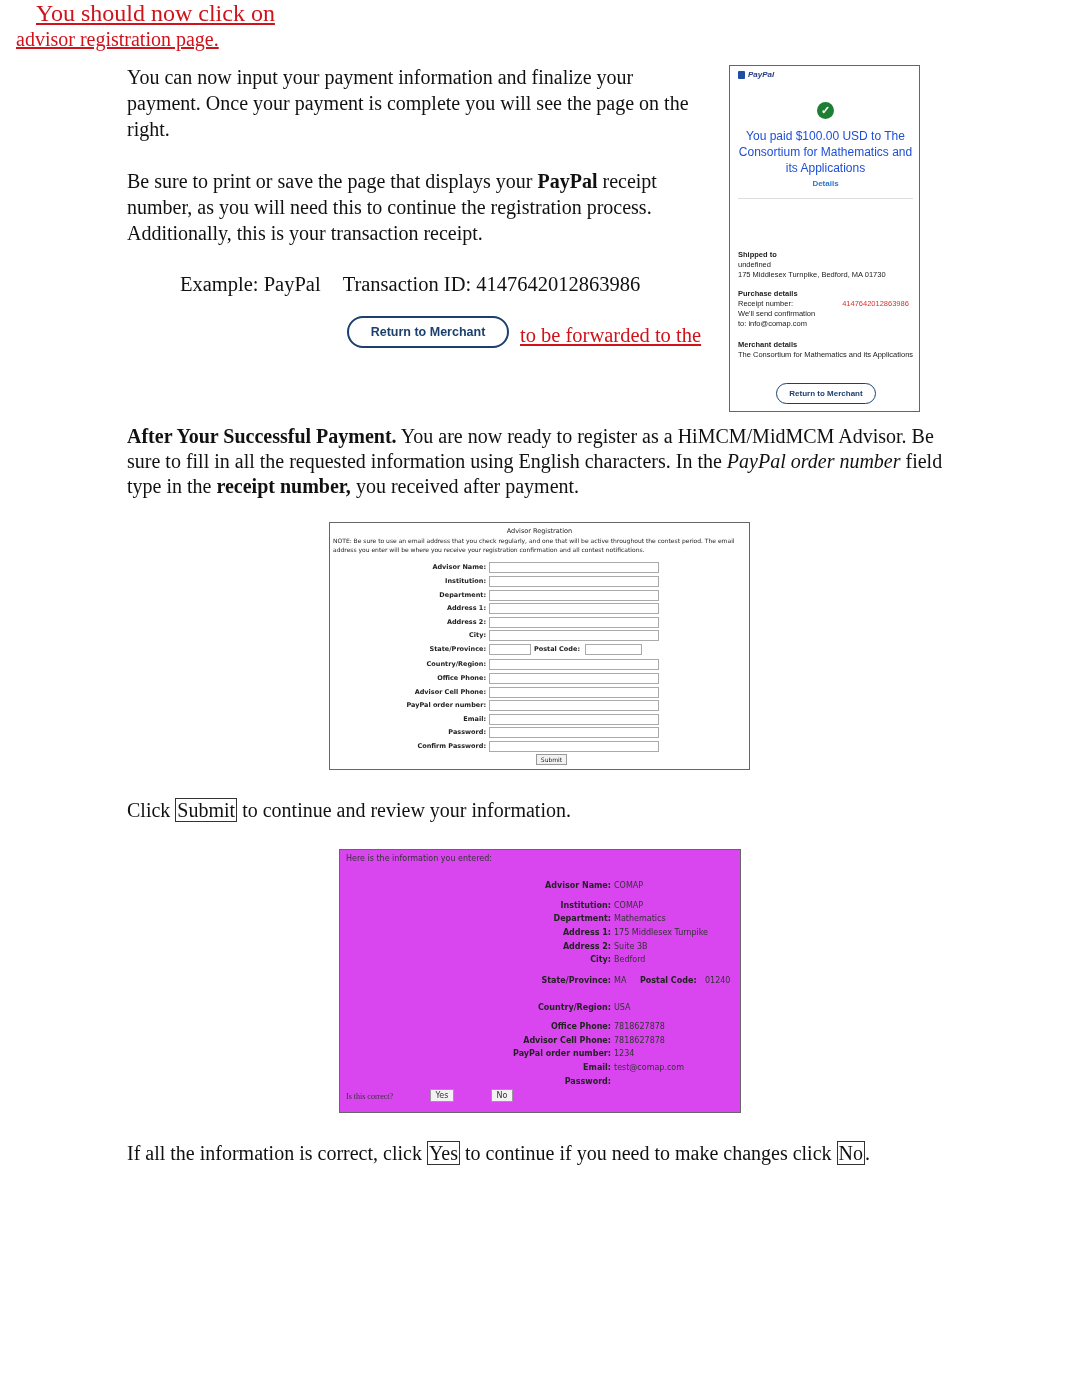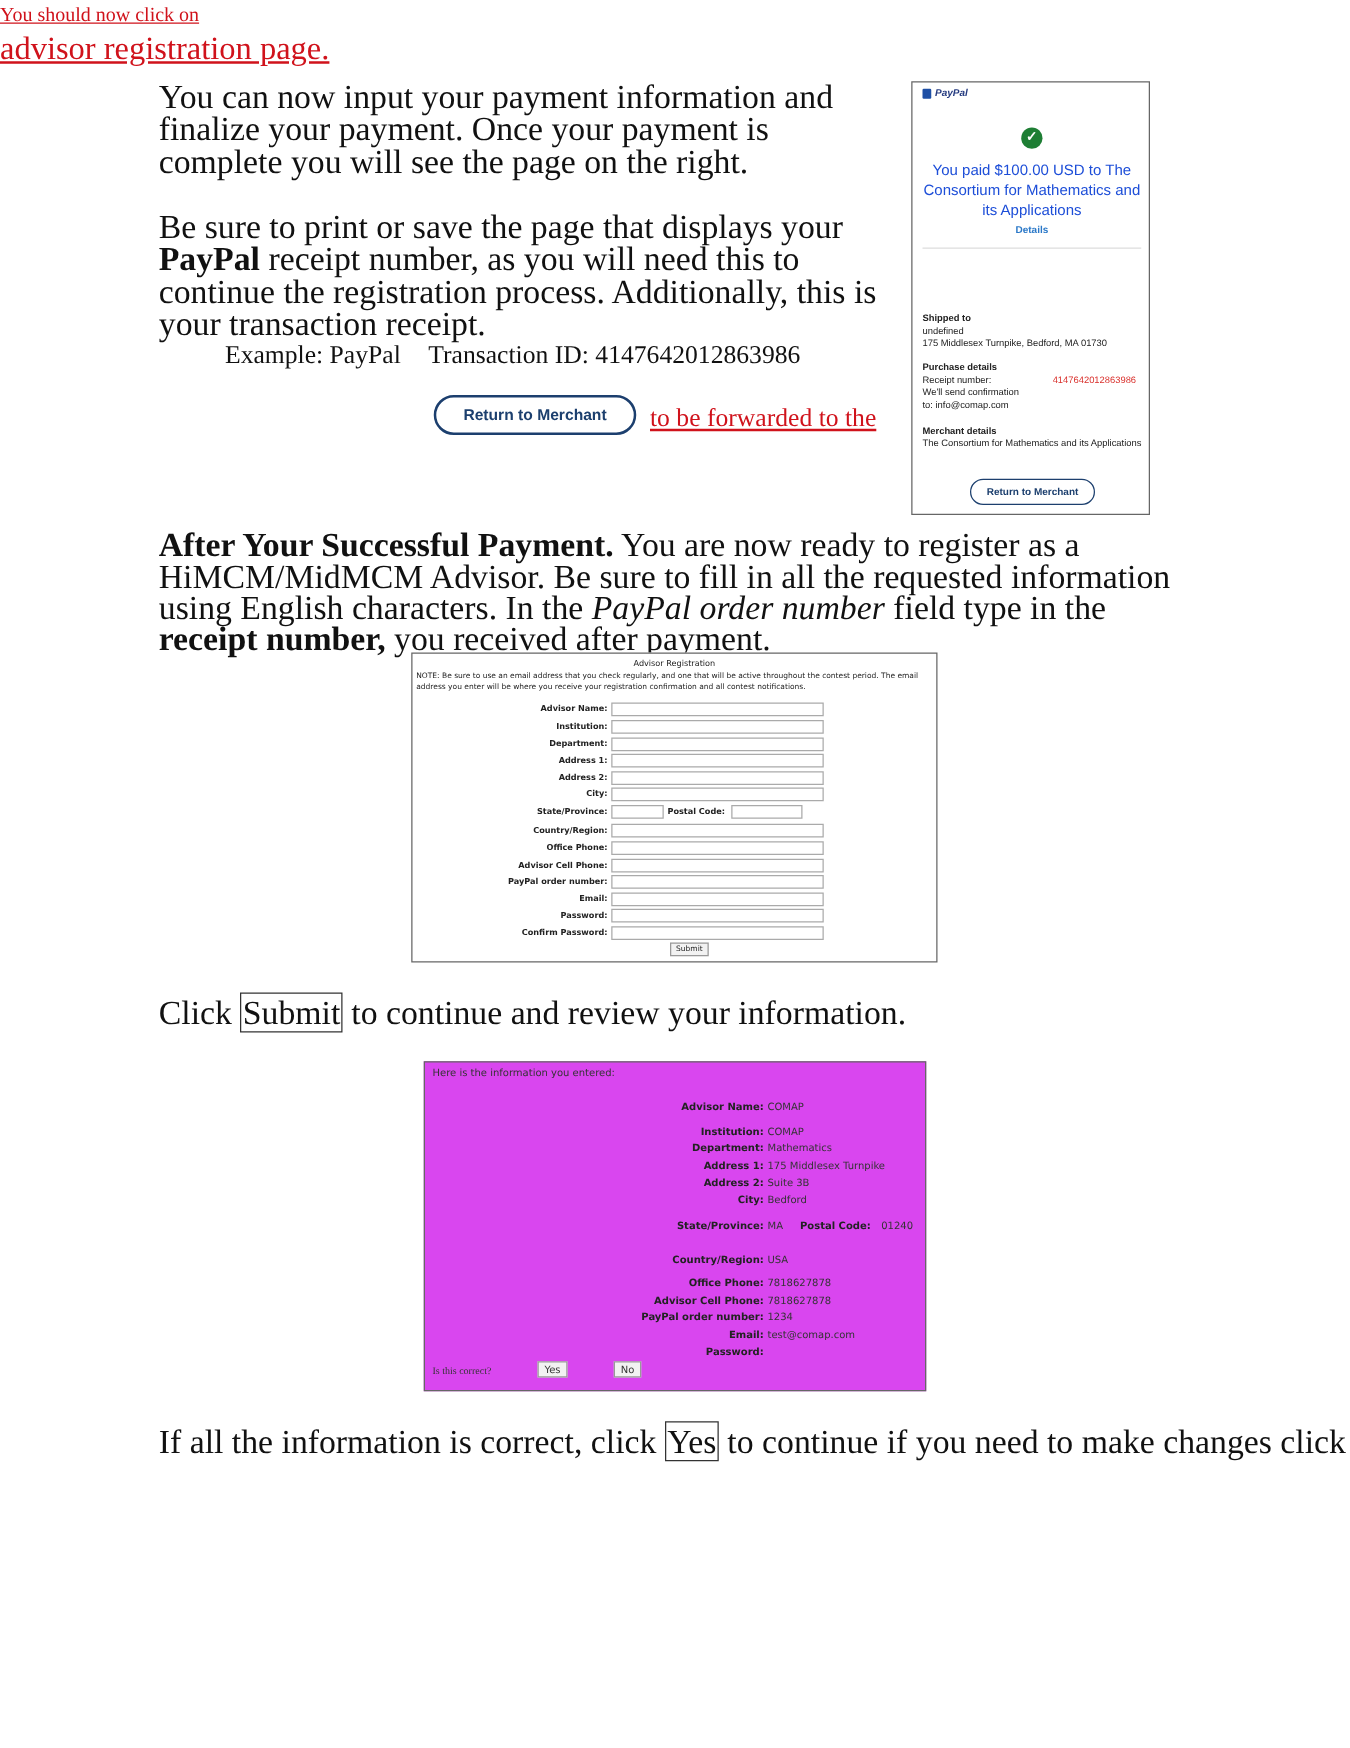--- a/index.html
+++ b/index.html
@@ -1,29 +1,29 @@
 <!DOCTYPE html>
 <html><head>
 <meta charset="utf-8">
 <style>
   * { box-sizing: border-box; margin: 0; padding: 0; }
   html, body { width: 1080px; height: 1398px; background: #ffffff; }
   body { position: relative; font-family: "Liberation Serif", serif; color: #111; overflow: hidden; }
 
-  .p { position: absolute; left: 127px; font-size: 27px; line-height: 26px; }
+  .p { position: absolute; left: 127px; font-size: 20px; line-height: 26px; }
   .p b { font-weight: bold; }
   .red { color: #d0121b; text-decoration: underline; }
 
   #intro1 { top: 64px; width: 580px; }
   #intro2 { top: 168px; width: 580px; }
   #example { top: 271px; left: 180px; font-size: 20.5px; }
   #example .gap { display: inline-block; width: 22px; }
 
-  #redline1 { top: 322px; left: 127px; font-size: 16px; line-height: 26px; white-space: nowrap; }
-  #redline2 { top: 348px; left: 127px; font-size: 26px; line-height: 26px; }
+  #redline1 { top: 322px; left: 127px; font-size: 24px; line-height: 26px; white-space: nowrap; padding-left: 36px; }
+  #redline2 { top: 348px; left: 127px; font-size: 20px; line-height: 26px; padding-left: 16px; }
   .rtm-inline {
     position: absolute; top: 316px; left: 347px; width: 162px; height: 32px;
     border: 2px solid #1c3f6e; border-radius: 16px; background: #fff;
     font-family: "Liberation Sans", sans-serif; font-weight: bold; font-size: 12.5px; color: #1c3f6e;
     display: flex; align-items: center; justify-content: center;
   }
   #redtail { position: absolute; top: 322px; left: 520px; font-size: 20.5px; line-height: 26px; white-space: nowrap; }
 
   
   #paypal {

